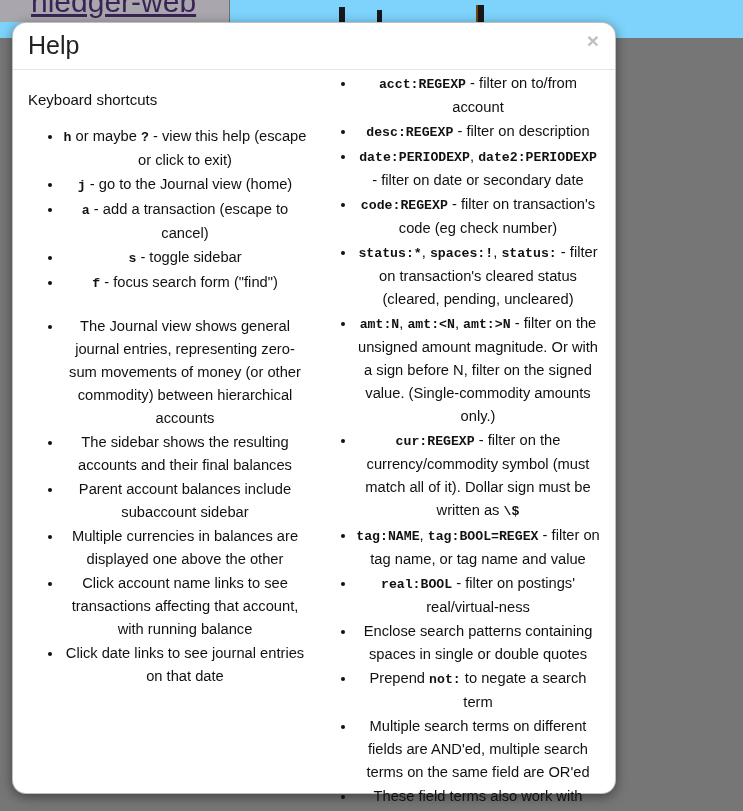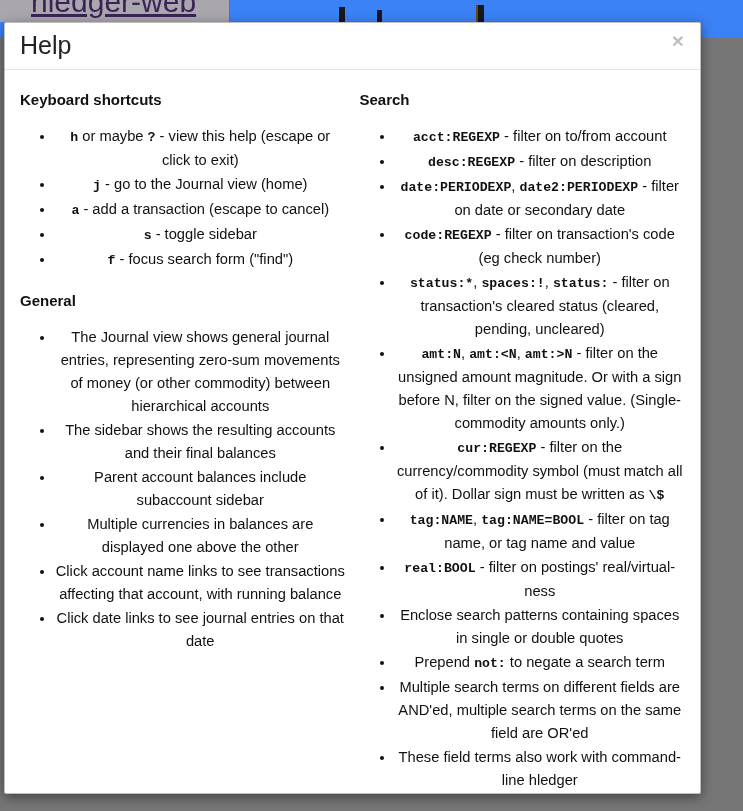--- a/index.html
+++ b/index.html
@@ -6,21 +6,21 @@
   body {
     width:743px; height:811px; position:relative; overflow:hidden;
     background:#767676;
     font-family:"Liberation Sans", sans-serif;
     -webkit-font-smoothing:antialiased;
   }
 
   
   .top-strip {
     position:absolute; top:0; left:0; width:743px; height:38px;
-    background:#3b82f6; overflow:hidden;
+    background:#7dd3fc; overflow:hidden;
   }
   .bg-left {
     position:absolute; top:0; left:0; width:229px; height:22px;
     background:#a9a6ae;
   }
   .bg-divider {
     position:absolute; top:0; left:229px; width:1px; height:22px;
     background:#6f6f6f;
   }
   .bg-brand {
@@ -29,25 +29,25 @@
     text-decoration:underline; line-height:36px;
     white-space:nowrap;
   }
   .bg-stub { position:absolute; background:#17171c; }
   .bg-stub.s1 { left:339px; top:7px;  width:6px; height:15px; }
   .bg-stub.s2 { left:377px; top:10px; width:5px; height:12px; }
   .bg-stub.s3 { left:476px; top:5px;  width:6px; height:17px; border-left:2px solid #6b4a12; }
 
   
   .modal {
-    position:absolute; left:4px; top:22px; width:697px; height:772px;
+    position:absolute; left:12px; top:22px; width:604px; height:772px;
     box-sizing:border-box;
     background:#ffffff;
     border:1px solid rgba(0,0,0,.25);
-    border-radius:2px;
+    border-radius:14px;
     box-shadow:0 3px 12px rgba(0,0,0,.45);
   }
   .modal-header {
     position:relative;
     box-sizing:border-box;
     padding:8px 15px 9px;
     border-bottom:1px solid #e5e5e5;
   }
   .modal-title {
     margin:0; font-size:25px; font-weight:400; color:#222; line-height:29px;
@@ -58,21 +58,21 @@
     font-family:"Liberation Sans", sans-serif;
     font-size:21px; font-weight:700; line-height:1;
     color:#c0bfbd; cursor:pointer;
   }
   .modal-body {
     box-sizing:border-box;
     padding:1px 15px 20px;
     display:grid; grid-template-columns:1fr 1fr; column-gap:14px;
   }
   .section-heading {
-    font-size:15px; font-weight:700; color:#111;
+    font-size:15px; font-weight:400; color:#111;
     margin:20px 0 17px;
   }
   .col ul {
     margin:0 0 20px; padding-left:35px;
     list-style:disc;
     text-align:center;
   }
   .col li {
     font-size:14.7px; line-height:23px; color:#111;
     margin:1px 0;
@@ -104,41 +104,39 @@
   <div class="modal-body">
     <div class="col">
         <h4 class="section-heading">Keyboard shortcuts</h4>
         <ul>
           <li><code>h</code> or maybe <code>?</code> - view this help (escape or click to exit)</li>
           <li><code>j</code> - go to the Journal view (home)</li>
           <li><code>a</code> - add a transaction (escape to cancel)</li>
           <li><code>s</code> - toggle sidebar</li>
           <li><code>f</code> - focus search form ("find")</li>
         </ul>
-        <h4 class="section-heading">General</h4>
         <ul>
           <li>The Journal view shows general journal entries, representing zero-sum movements of money (or other commodity) between hierarchical accounts</li>
           <li>The sidebar shows the resulting accounts and their final balances</li>
           <li>Parent account balances include subaccount sidebar</li>
           <li>Multiple currencies in balances are displayed one above the other</li>
           <li>Click account name links to see transactions affecting that account, with running balance</li>
           <li>Click date links to see journal entries on that date</li>
         </ul>
       </div>
     <div class="col">
-        <h4 class="section-heading">Search</h4>
         <ul>
           <li><code>acct:REGEXP</code> - filter on to/from account</li>
           <li><code>desc:REGEXP</code> - filter on description</li>
           <li><code>date:PERIODEXP</code>, <code>date2:PERIODEXP</code> - filter on date or secondary date</li>
           <li><code>code:REGEXP</code> - filter on transaction's code (eg check number)</li>
           <li><code>status:*</code>, <code>spaces:!</code>, <code>status:</code> - filter on transaction's cleared status (cleared, pending, uncleared)</li>
           <li><code>amt:N</code>, <code>amt:&lt;N</code>, <code>amt:&gt;N</code> - filter on the unsigned amount magnitude. Or with a sign before N, filter on the signed value. (Single-commodity amounts only.)</li>
           <li><code>cur:REGEXP</code> - filter on the currency/commodity symbol (must match all of it). Dollar sign must be written as <code>\$</code></li>
-          <li><code>tag:NAME</code>, <code>tag:NAME=BOOL</code> - filter on tag name, or tag name and value</li>
+          <li><code>tag:NAME</code>, <code>tag:BOOL=REGEX</code> - filter on tag name, or tag name and value</li>
           <li><code>real:BOOL</code> - filter on postings' real/virtual-ness</li>
           <li>Enclose search patterns containing spaces in single or double quotes</li>
           <li>Prepend <code>not:</code> to negate a search term</li>
           <li>Multiple search terms on different fields are AND'ed, multiple search terms on the same field are OR'ed</li>
           <li>These field terms also work with command-line hledger</li>
         </ul>
       </div>
   </div>
 </div>
 

